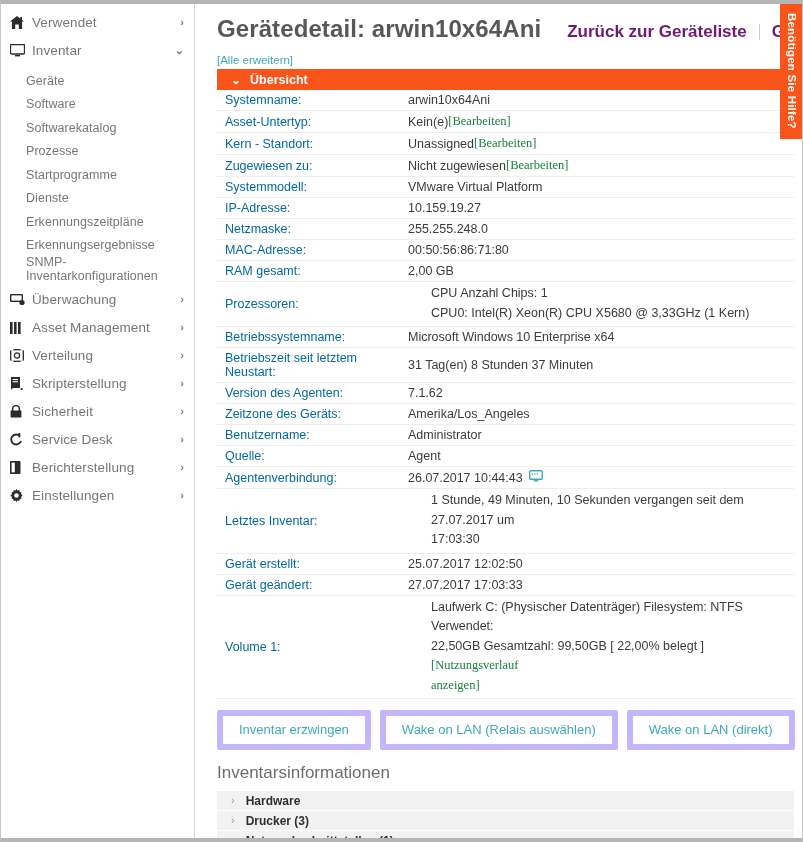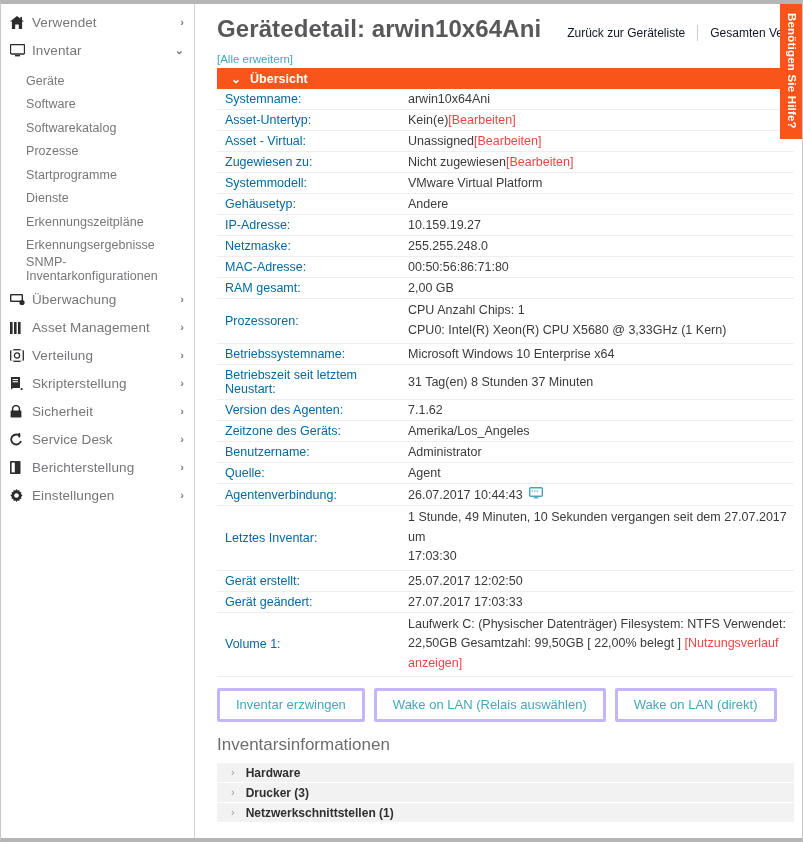--- a/index.html
+++ b/index.html
@@ -97,24 +97,25 @@
     white-space: nowrap;
   }
   .head-links {
     display: flex;
     align-items: center;
     margin-left: 14px;
     margin-bottom: 3px;
     white-space: nowrap;
   }
   .head-links a {
-    color: #0f172a;
-    font-size: 12px;
+    color: #701a75;
+    font-size: 17px;
     text-decoration: none;
     padding: 0 12px;
+    font-weight: bold;
   }
   .head-links .divider {
     width: 1px;
     height: 16px;
     background: #cccccc;
   }
 
   .expand-all {
     padding: 9px 0 3px 22px;
     font-size: 11.5px;
@@ -166,37 +167,37 @@
   }
   .drow .dv {
     color: #3b3b3d;
     padding: 3px 4px 3px 0;
     flex: 1;
     display: flex;
     align-items: center;
   }
   .drow.multi .dv { display: block; padding-top: 2px; padding-bottom: 3px; }
   .drow.multi .dk { align-items: center; }
-  .dv a, .dv .lnk { color: #ef4444; text-decoration: none; }
-  .dv .ln { display: block; line-height: 19.5px; }
+  .dv a, .dv .lnk { color: #15803d; text-decoration: none; font-family: Liberation Serif, serif; }
+  .dv .ln { display: block; line-height: 19.5px; margin-left: 23px; }
   .monitor-ico {
     display: inline-block;
     margin-left: 6px;
     vertical-align: -3px;
   }
 
   
   .btn-row {
     margin-left: 22px;
     padding-top: 11px;
     display: flex;
     gap: 9px;
   }
   .btn {
-    border: 3px solid #c4b5fd;
+    border: 6px solid #c4b5fd;
     color: #3fa9bb;
     background: #ffffff;
     font-size: 13px;
     padding: 6px 16px 7px;
     border-radius: 2px;
     font-family: "Liberation Sans", sans-serif;
     cursor: pointer;
     white-space: nowrap;
   }
 
@@ -421,42 +422,38 @@
 
       <div class="drow">
         <div class="dk">Asset-Untertyp:</div>
         <div class="dv">
           <span>Kein(e) </span>
             <a href="#" class="lnk">[Bearbeiten]</a>
         </div>
       </div>
 
       <div class="drow">
-        <div class="dk">Asset - Virtual:</div>
+        <div class="dk">Kern - Standort:</div>
         <div class="dv">
           <span>Unassigned </span>
             <a href="#" class="lnk">[Bearbeiten]</a>
         </div>
       </div>
 
       <div class="drow">
         <div class="dk">Zugewiesen zu:</div>
         <div class="dv">
           <span>Nicht zugewiesen </span>
             <a href="#" class="lnk">[Bearbeiten]</a>
         </div>
       </div>
 
       <div class="drow">
         <div class="dk">Systemmodell:</div>
         <div class="dv">VMware Virtual Platform</div>
-      </div>
-      <div class="drow">
-        <div class="dk">Gehäusetyp:</div>
-        <div class="dv">Andere</div>
       </div>
       <div class="drow">
         <div class="dk">IP-Adresse:</div>
         <div class="dv">10.159.19.27</div>
       </div>
       <div class="drow">
         <div class="dk">Netzmaske:</div>
         <div class="dv">255.255.248.0</div>
       </div>
       <div class="drow">

